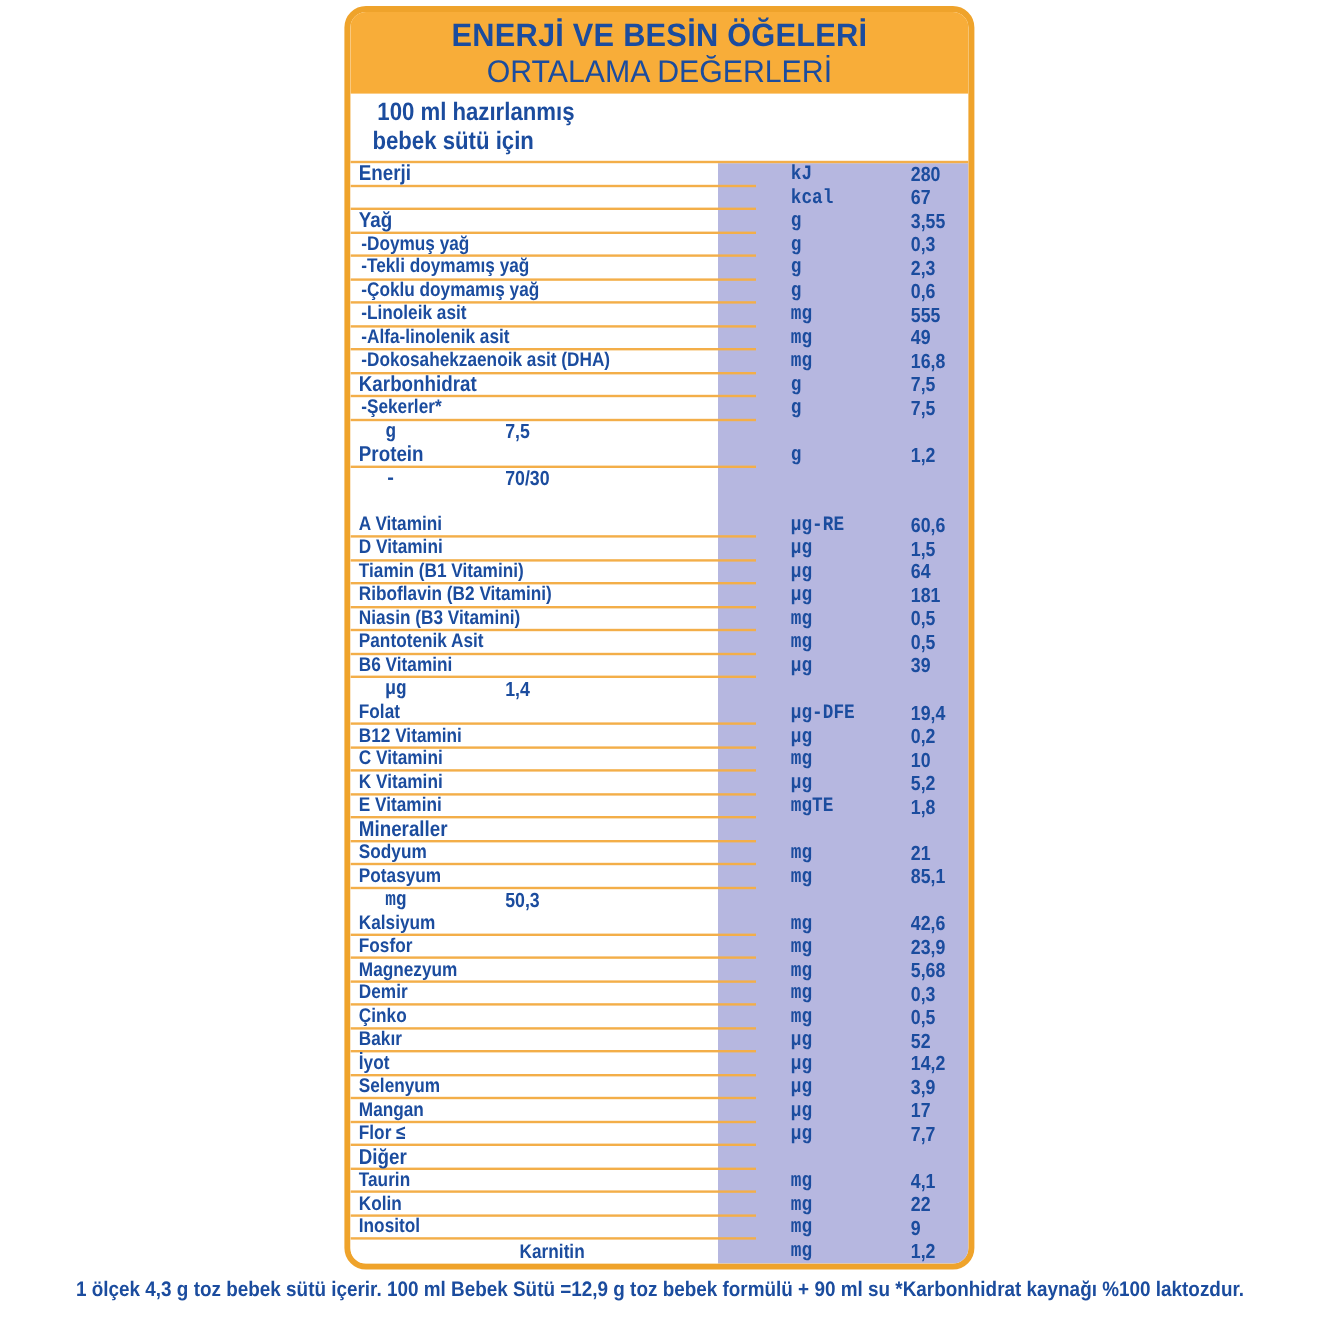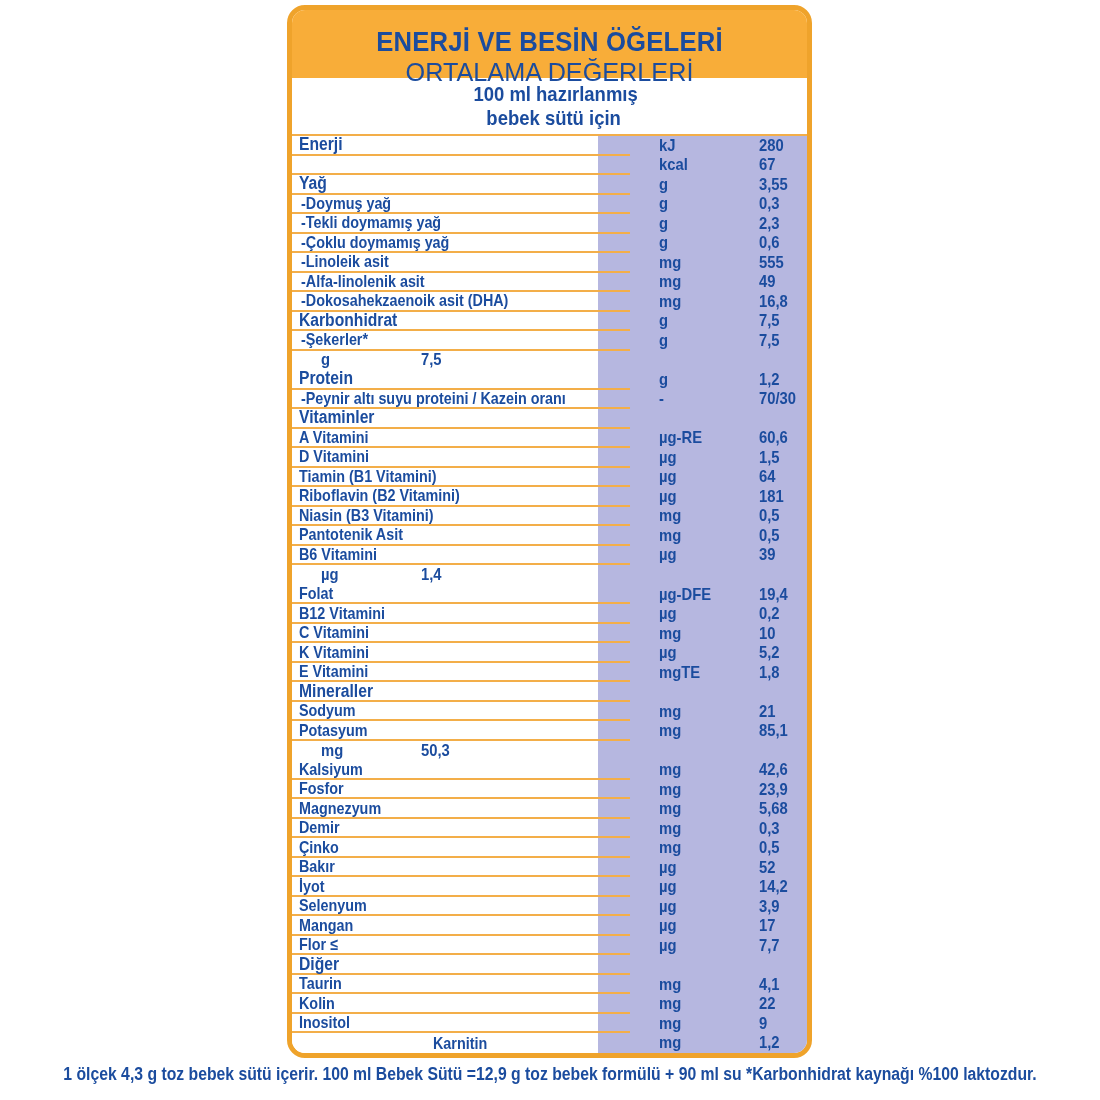--- a/index.html
+++ b/index.html
@@ -10,39 +10,39 @@
     --blue:#1b4c9e;
   }
   *{margin:0;padding:0;box-sizing:border-box;}
   html,body{width:1100px;height:1100px;background:#ffffff;
     font-family:"Liberation Sans",sans-serif;color:var(--blue);}
   .page{position:relative;width:1100px;height:1100px;overflow:hidden;}
 
   .card{position:absolute;left:287px;top:5px;width:525px;height:1053px;
     border:5px solid var(--orange);border-radius:18px;overflow:hidden;background:#ffffff;}
 
-  .card-header{height:68px;background:var(--orangeBg);text-align:center;padding-top:17px;}
+  .card-header{height:68px;background:var(--orangeBg);text-align:center;padding-top:4px;}
   .title{font-size:27px;font-weight:bold;line-height:31px;letter-spacing:.2px;
     transform:scaleX(.95);transform-origin:50% 50%;}
   .subtitle{font-size:26px;font-weight:normal;line-height:29px;
     transform:scaleX(.97);transform-origin:50% 50%;}
 
   .band{height:56px;display:flex;flex-direction:column;justify-content:center;
-    align-items:center;padding-right:10px;text-align:right;}
+    align-items:flex-start;padding-right:10px;text-align:right;}
   .band .bl{font-size:21px;font-weight:bold;line-height:24px;
     transform:scaleX(.88);transform-origin:100% 50%;white-space:nowrap;}
 
   .tbody{position:relative;height:919px;display:grid;grid-template-rows:repeat(47,1fr);
     background:linear-gradient(to right,#ffffff 306px,var(--purple) 306px);
     border-top:2px solid var(--line);}
   .row{display:flex;align-items:stretch;min-height:0;}
   .c-label{width:338px;display:flex;align-items:center;padding-left:7px;
     border-bottom:2px solid var(--line);white-space:nowrap;overflow:visible;}
   .row:last-child .c-label{border-bottom:none;justify-content:center;}
-  .c-unit{width:129px;padding-left:29px;display:flex;align-items:center;white-space:nowrap;}
+  .c-unit{width:129px;padding-left:29px;display:flex;align-items:center;white-space:nowrap;font-family:Liberation Mono, monospace;}
   .c-value{flex:1;display:flex;align-items:center;white-space:nowrap;}
   .cond{display:inline-block;transform:scaleX(.87);transform-origin:0 50%;}
   .c-label .t{font-size:16.5px;font-weight:bold;}
   .row.section .c-label .t{font-size:18px;}
   .row.sub .c-label{padding-left:9px;}
   .c-unit .t,.c-value .t{font-size:17px;font-weight:bold;}
 
   .footnote{position:absolute;left:0;top:1064px;width:1100px;text-align:center;
     font-size:17.5px;font-weight:bold;white-space:nowrap;
     transform:scaleX(.9);transform-origin:50% 50%;}
@@ -208,35 +208,29 @@
     </div>
     <div class="c-unit">
       <span class="t cond">g</span>
     </div>
     <div class="c-value">
       <span class="t cond">1,2</span>
     </div>
   </div>
 
   <div class="row sub">
-    <div class="c-label">
-      <span class="t cond">-Peynir altı suyu proteini / Kazein oranı</span>
-    </div>
     <div class="c-unit">
       <span class="t cond">-</span>
     </div>
     <div class="c-value">
       <span class="t cond">70/30</span>
     </div>
   </div>
 
   <div class="row section">
-    <div class="c-label">
-      <span class="t cond">Vitaminler</span>
-    </div>
     <div class="c-unit">
       <span class="t cond"></span>
     </div>
     <div class="c-value">
       <span class="t cond"></span>
     </div>
   </div>
 
   <div class="row item">
     <div class="c-label">

